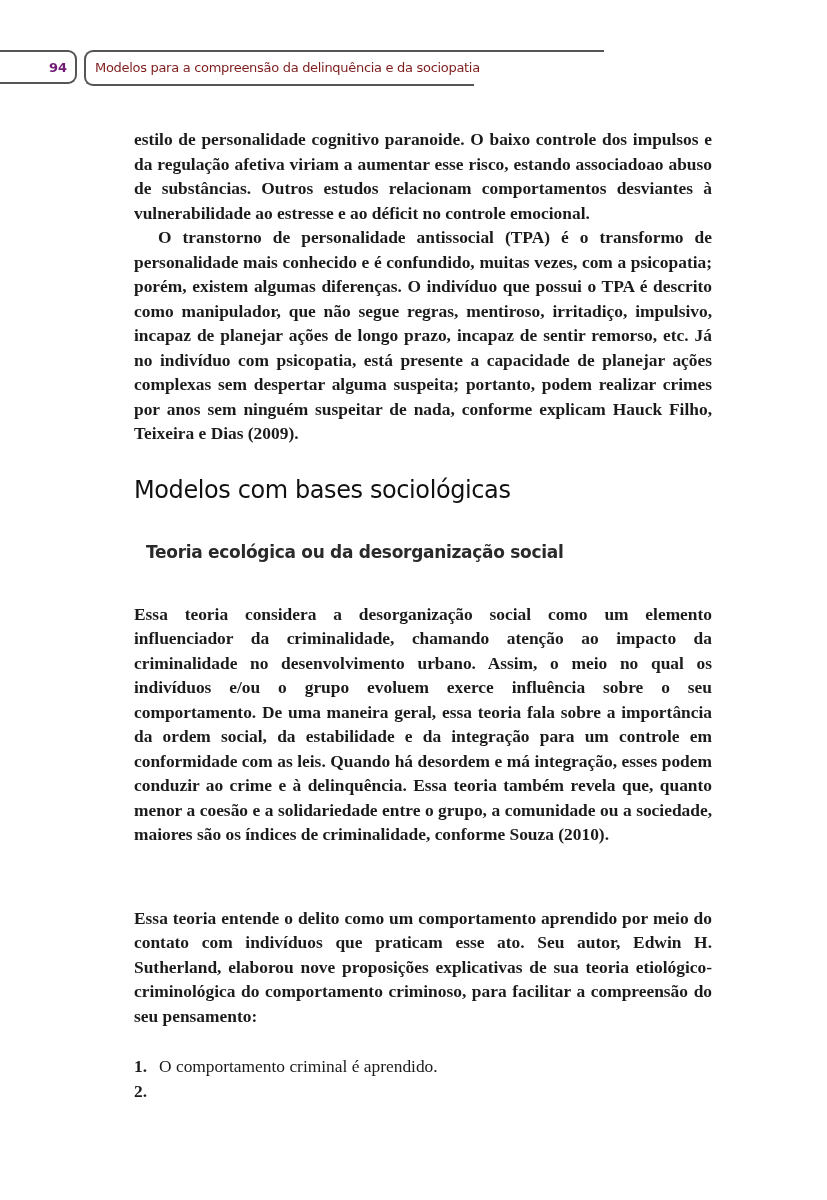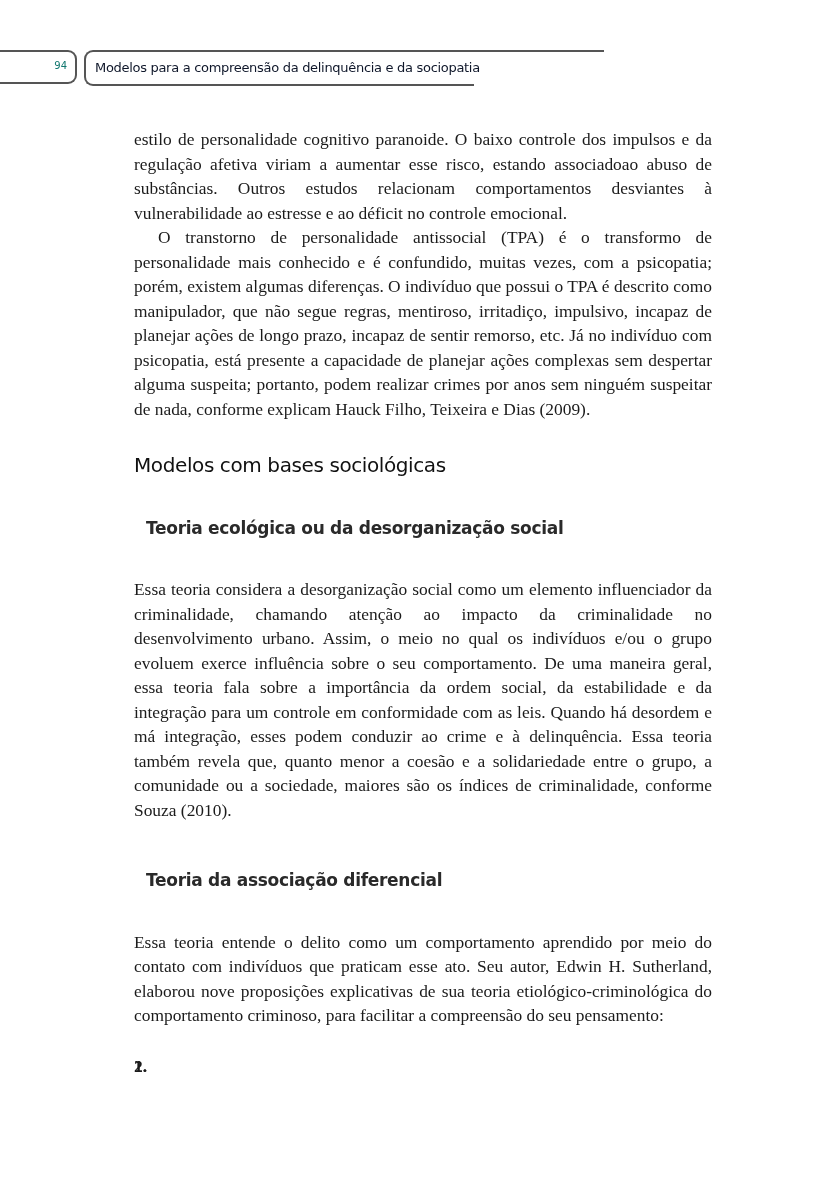--- a/index.html
+++ b/index.html
@@ -6,47 +6,47 @@
   body { width: 827px; height: 1200px; position: relative; overflow: hidden; }
 
   
   .hdr-left {
     position: absolute; left: -10px; top: 50px; width: 87px; height: 34px;
     border: 2px solid #555; border-left: none; border-radius: 0 9px 9px 0;
     box-sizing: border-box;
   }
   .hdr-pagenum {
     position: absolute; right: 8px; top: 8px;
-    font-family: "DejaVu Sans", sans-serif; font-weight: normal; font-size: 10px; color: #0f766e;
+    font-family: "DejaVu Sans", sans-serif; font-weight: bold; font-size: 13px; color: #701a75;
   }
   .hdr-right-frame {
     position: absolute; left: 84px; top: 50px; width: 390px; height: 36px;
     border-left: 2px solid #555; border-top: 2px solid #555; border-bottom: 2px solid #555;
     border-radius: 9px 0 0 9px; box-sizing: border-box;
   }
   .hdr-top-extend {
     position: absolute; left: 470px; top: 50px; width: 134px; height: 0;
     border-top: 2px solid #555;
   }
   .hdr-title {
     position: absolute; left: 95px; top: 60px;
-    font-family: "DejaVu Sans", sans-serif; font-size: 13px; color: #0f172a;
+    font-family: "DejaVu Sans", sans-serif; font-size: 13px; color: #7f1d1d;
     letter-spacing: -0.3px;
   }
 
   
   .content {
     position: absolute; left: 134px; top: 127px; width: 578px;
     font-family: "Liberation Serif", serif; font-size: 17.4px; line-height: 24.5px; color: #1b1b1b;
   }
-  .content p { margin: 0; text-align: justify; }
+  .content p { margin: 0; text-align: justify; font-weight: bold; }
   .content p.indent { text-indent: 24px; }
 
   .h2 {
-    font-family: "DejaVu Sans", sans-serif; font-size: 20px; color: #111;
+    font-family: "DejaVu Sans", sans-serif; font-size: 24px; color: #111;
     margin: 0; letter-spacing: -0.4px; font-weight: normal;
   }
   .h3 {
     font-family: "DejaVu Sans", sans-serif; font-size: 17px; color: #2a2a2a;
     margin: 12px; letter-spacing: -0.3px; font-weight: bold;
   }
 
   .gap-h2 { height: 32px; }
   .gap-h3 { height: 26px; }
   .gap-p { height: 25px; }
@@ -73,26 +73,26 @@
 
   <div class="gap-h2"></div>
   <h2 class="h2">Modelos com bases sociológicas</h2>
 
   <div class="gap-h3"></div>
   <h3 class="h3">Teoria ecológica ou da desorganização social</h3>
   <div class="gap-p"></div>
   <p>Essa teoria considera a desorganização social como um elemento influenciador da criminalidade, chamando atenção ao impacto da criminalidade no desenvolvimento urbano. Assim, o meio no qual os indivíduos e/ou o grupo evoluem exerce influência sobre o seu comportamento. De uma maneira geral, essa teoria fala sobre a importância da ordem social, da estabilidade e da integração para um controle em conformidade com as leis. Quando há desordem e má integração, esses podem conduzir ao crime e à delinquência. Essa teoria também revela que, quanto menor a coesão e a solidariedade entre o grupo, a comunidade ou a sociedade, maiores são os índices de criminalidade, conforme Souza (2010).</p>
 
   <div class="gap-h3" style="height:34px"></div>
-  <h3 class="h3">Teoria da associação diferencial</h3>
   <div class="gap-p"></div>
   <p>Essa teoria entende o delito como um comportamento aprendido por meio do contato com indivíduos que praticam esse ato. Seu autor, Edwin H. Sutherland, elaborou nove proposições explicativas de sua teoria etiológico-criminológica do comportamento criminoso, para facilitar a compreensão do seu pensamento:</p>
 
   <div style="height:26px"></div>
   <ol class="props">
     <li>
       <span class="num">1.</span>
+      <span>O comportamento criminal é aprendido.</span>
     </li>
     <li>
       <span class="num">2.</span>
     </li>
   </ol>
 </div>
 
 </body></html>

